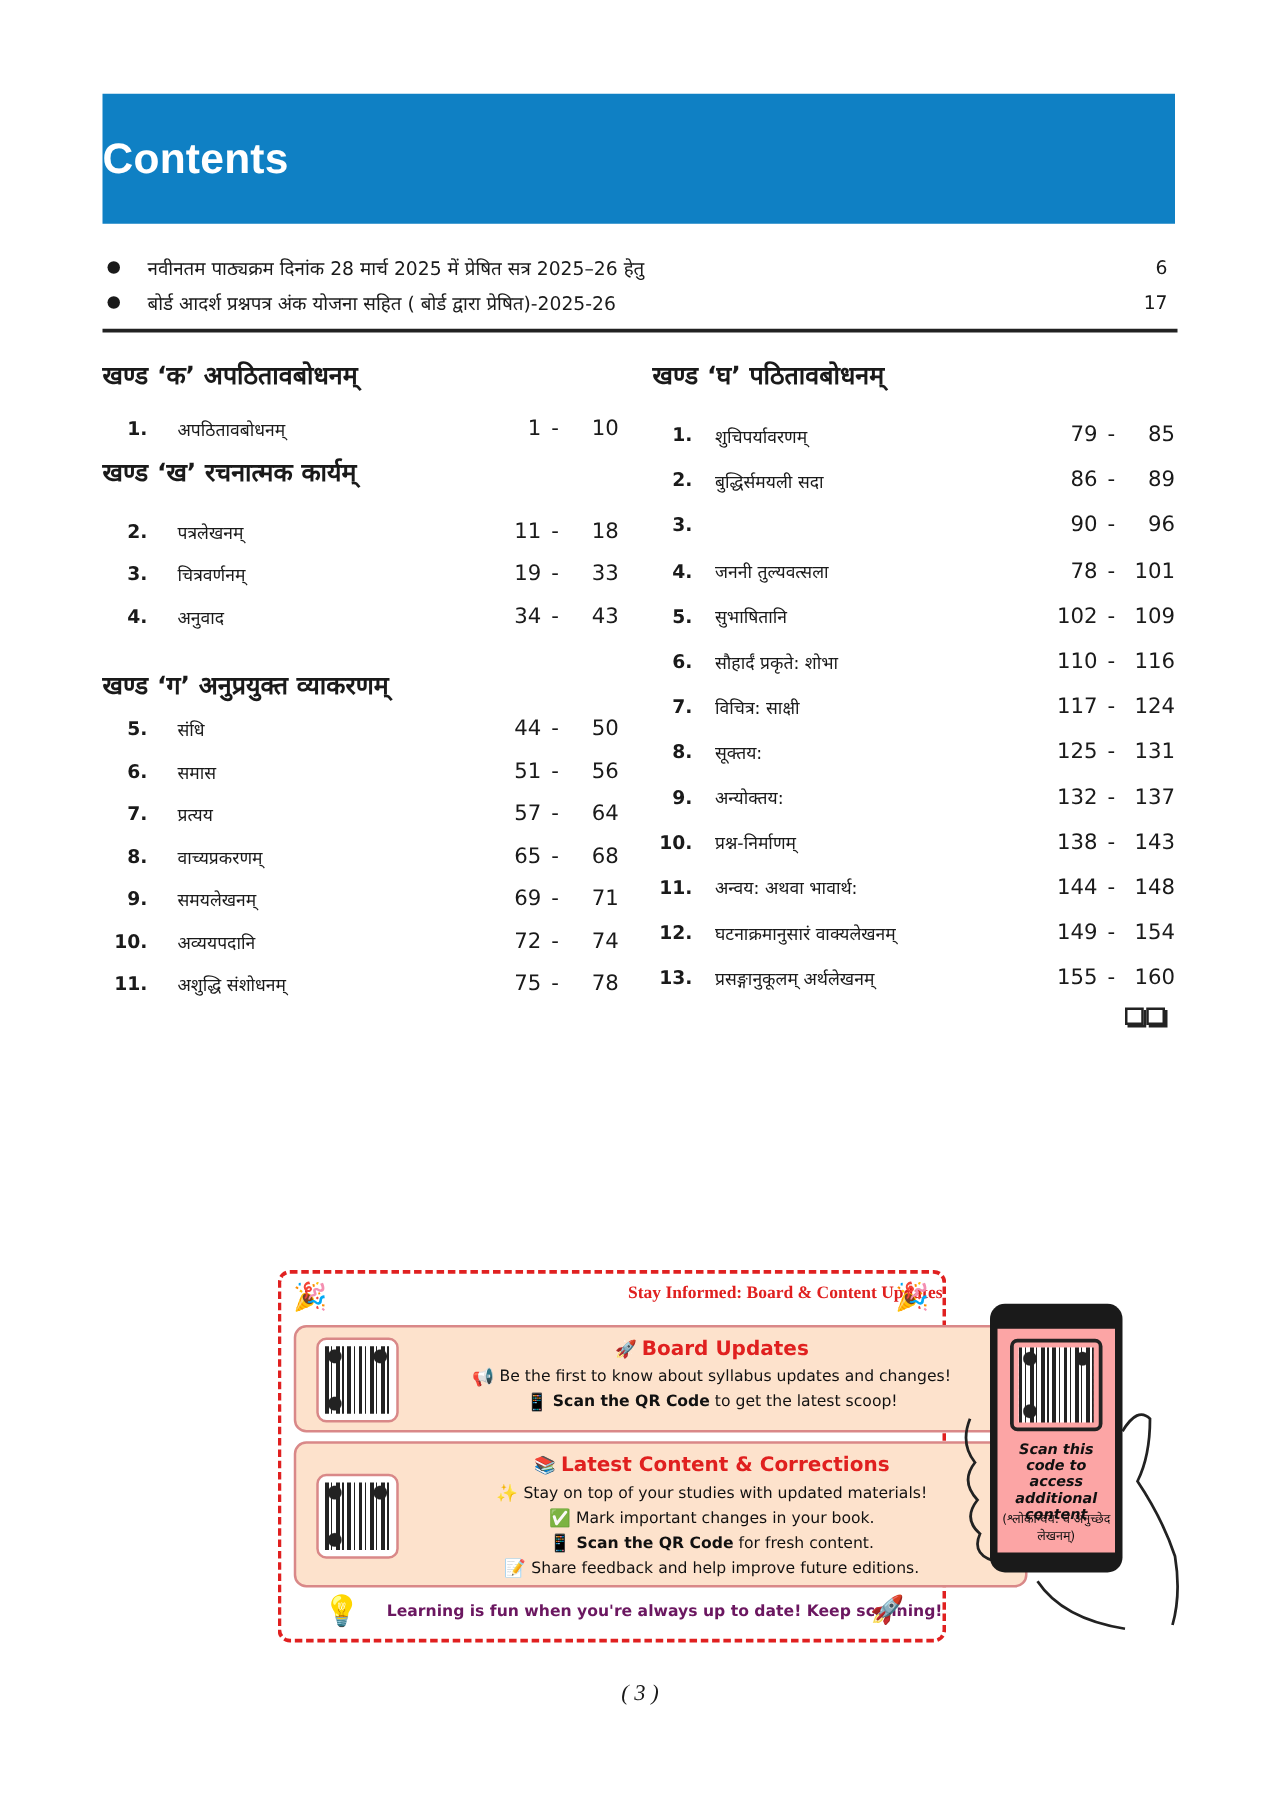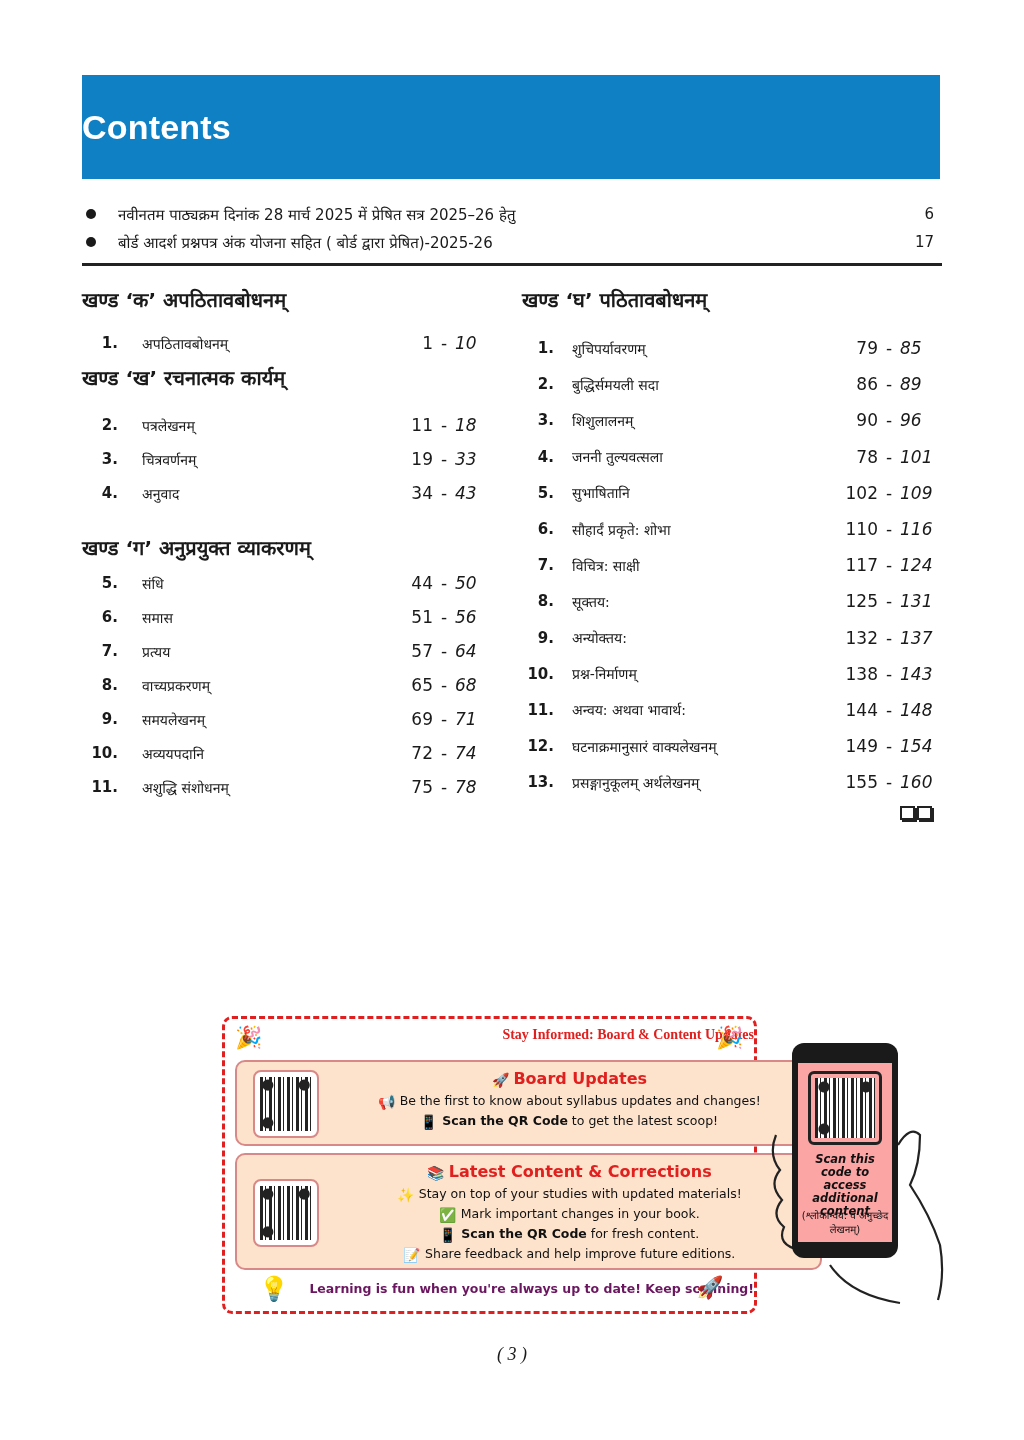--- a/index.html
+++ b/index.html
@@ -24,21 +24,21 @@
   .col-right { left: 522px; width: 420px; }
 
   .section-heading { font-size: 20px; font-weight: bold; color: #1a1a1a; height: 36px; line-height: 36px; white-space: nowrap; }
   .toc-row { position: relative; height: 34px; display: flex; align-items: center; font-size: 16px; }
   .toc-num { width: 60px; text-align: right; padding-right: 24px; font-weight: bold; font-size: 15px; }
   .col-right .toc-num { width: 50px; padding-right: 18px; }
   .toc-title { flex: 1; font-size: 14px; }
   .toc-pages { position: absolute; right: 2px; width: 110px; display: flex; justify-content: flex-end; font-size: 17px; }
   .toc-start { width: 48px; text-align: right; }
   .toc-dash { width: 22px; text-align: center; }
-  .toc-end { width: 40px; text-align: left; font-style: italic; }
+  .toc-end { width: 40px; text-align: right; }
 
   .end-mark { position: absolute; left: 900px; top: 806px; display: flex; gap: 2px; }
   .end-box { width: 15px; height: 14px; border: 2px solid #222; box-shadow: 2px 2px 0 #222; background: #fff; }
 
   .promo {
     position: absolute; left: 222px; top: 1016px; width: 535px; height: 298px;
     border: 3px dashed #e02020; border-radius: 10px; background: #ffffff;
     font-family: "DejaVu Sans", sans-serif;
   }
   .promo-title { position: absolute; left: 0; top: 8px; width: 100%; text-align: right; color: #e0201f; font-weight: bold; font-size: 14px; font-family: Liberation Serif, serif; }
@@ -232,21 +232,20 @@
     <span class="toc-num">2.</span>
     <span class="toc-title">बुद्धिर्समयली सदा</span>
     <span class="toc-pages">
         <span class="toc-start">86</span>
         <span class="toc-dash">-</span>
         <span class="toc-end">89</span>
       </span>
   </div>
   <div class="toc-row" style="height:36.2px">
     <span class="toc-num">3.</span>
-    <span class="toc-title">शिशुलालनम्</span>
     <span class="toc-pages">
         <span class="toc-start">90</span>
         <span class="toc-dash">-</span>
         <span class="toc-end">96</span>
       </span>
   </div>
   <div class="toc-row" style="height:36.2px">
     <span class="toc-num">4.</span>
     <span class="toc-title">जननी तुल्यवत्सला</span>
     <span class="toc-pages">

